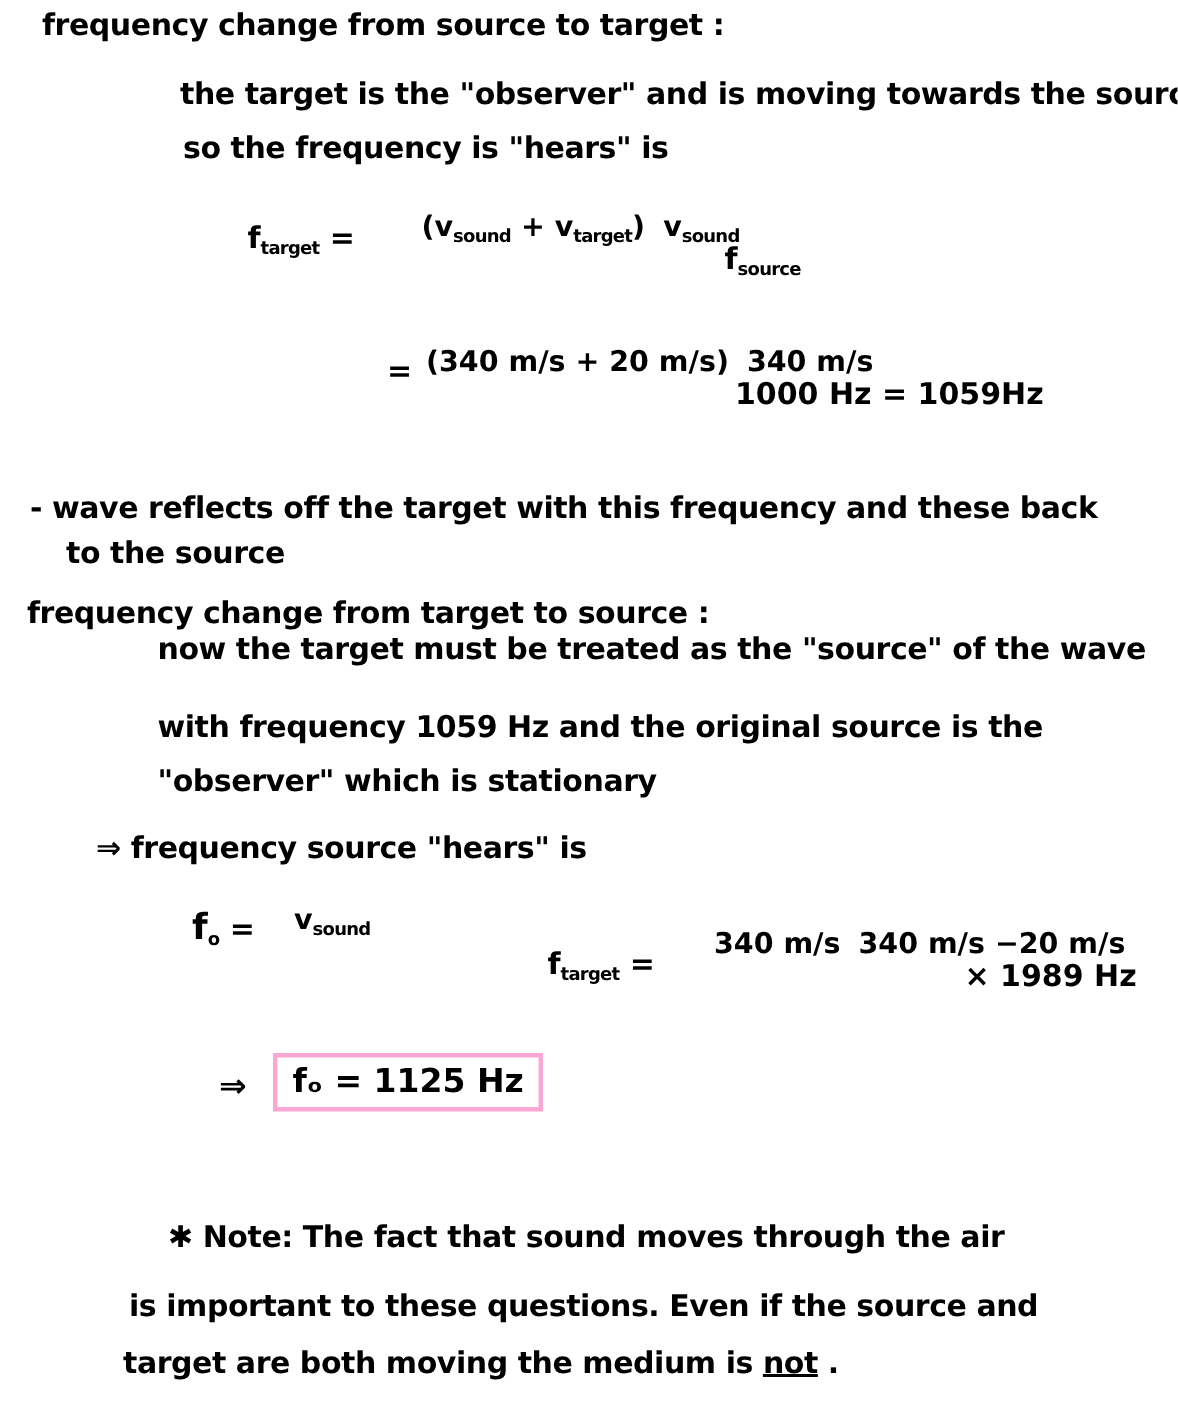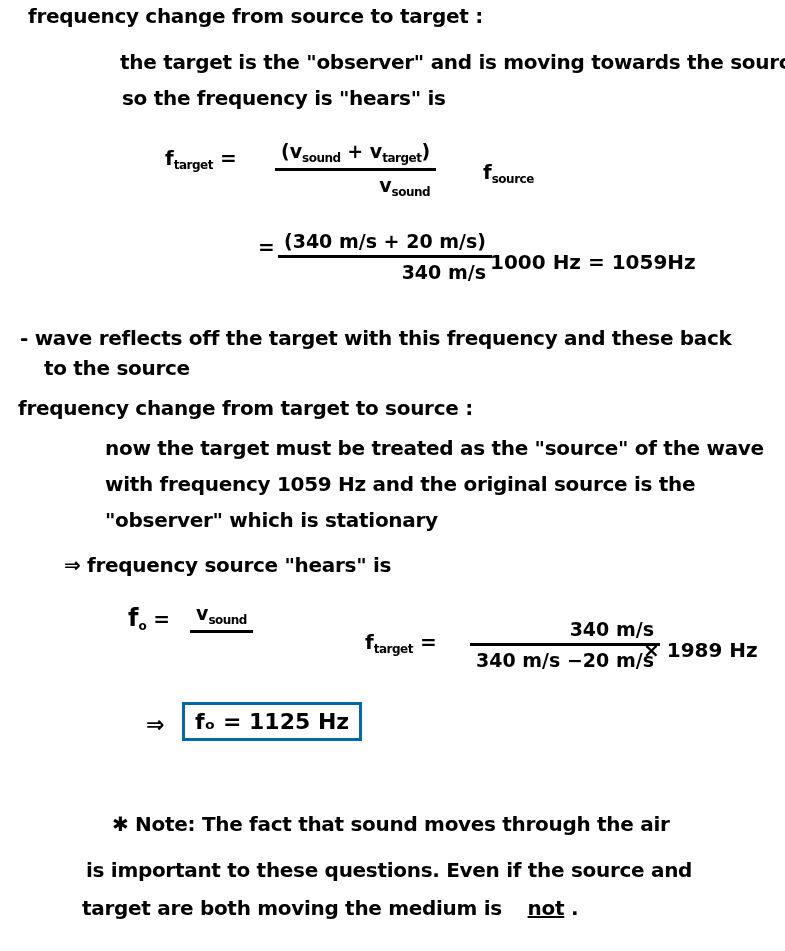--- a/index.html
+++ b/index.html
@@ -3,26 +3,26 @@
 <meta charset="utf-8">
 <style>
   html, body { margin: 0; padding: 0; background: #ffffff; }
   body {
     width: 785px; height: 951px; position: relative; overflow: hidden;
     font-family: "DejaVu Sans", sans-serif; color: #000;
     font-weight: bold;
   }
   .line { position: absolute; white-space: nowrap; font-size: 20px; letter-spacing: -0.3px; }
   .sub { font-size: 12px; vertical-align: -4px; letter-spacing: -0.5px; }
-  .frac { position: absolute; display: flex; flex-direction: column; align-items: flex-end; }
+  .frac { position: absolute; display: flex; flex-direction: row; align-items: flex-start; }
   .frac .num, .frac .den { font-size: 19px; white-space: nowrap; padding: 0 6px; }
   .frac .bar { height: 3px; background: #000; align-self: stretch; margin: 3px 0; }
   .abs { position: absolute; white-space: nowrap; font-size: 20px; }
-  .box { position: absolute; border: 3px solid #0369a1; padding: 4px 10px; font-size: 22px; white-space: nowrap; }
-  .u { text-decoration: underline; margin-left: 19px; }
+  .box { position: absolute; border: 3px solid #f9a8d4; padding: 4px 10px; font-size: 22px; white-space: nowrap; }
+  .u { text-decoration: underline; }
 </style>
 </head>
 <body>
 
 <div>
   <div class="line" style="left:28px;top:4px;">frequency change from source to target :</div>
   <div class="line" style="left:120px;top:50px;">the target is the "observer" and is moving towards the source</div>
   <div class="line" style="left:122px;top:86px;">so the frequency is "hears" is</div>
 </div>
 
@@ -52,21 +52,21 @@
     <div class="bar"></div>
     <div class="den">340 m/s</div>
   </div>
   <div class="abs" style="left:490px;top:250px;">1000 Hz = 1059Hz</div>
 </div>
 
 <div>
   <div class="line" style="left:20px;top:326px;">- wave reflects off the target with this frequency and these back</div>
   <div class="line" style="left:44px;top:356px;">to the source</div>
   <div class="line" style="left:18px;top:396px;">frequency change from target to source :</div>
-  <div class="line" style="left:105px;top:436px;">now the target must be treated as the "source" of the wave</div>
+  <div class="line" style="left:105px;top:420px;">now the target must be treated as the "source" of the wave</div>
   <div class="line" style="left:105px;top:472px;">with frequency  1059 Hz  and the original source is the</div>
   <div class="line" style="left:105px;top:508px;">"observer" which is stationary</div>
   <div class="line" style="left:64px;top:553px;">⇒ frequency source "hears" is</div>
 </div>
 
 <div>
   <div class="abs" style="left:128px;top:604px;">
     <span style="font-size:24px">f</span><span class="sub">o</span>
     <span>=</span>
   </div>

